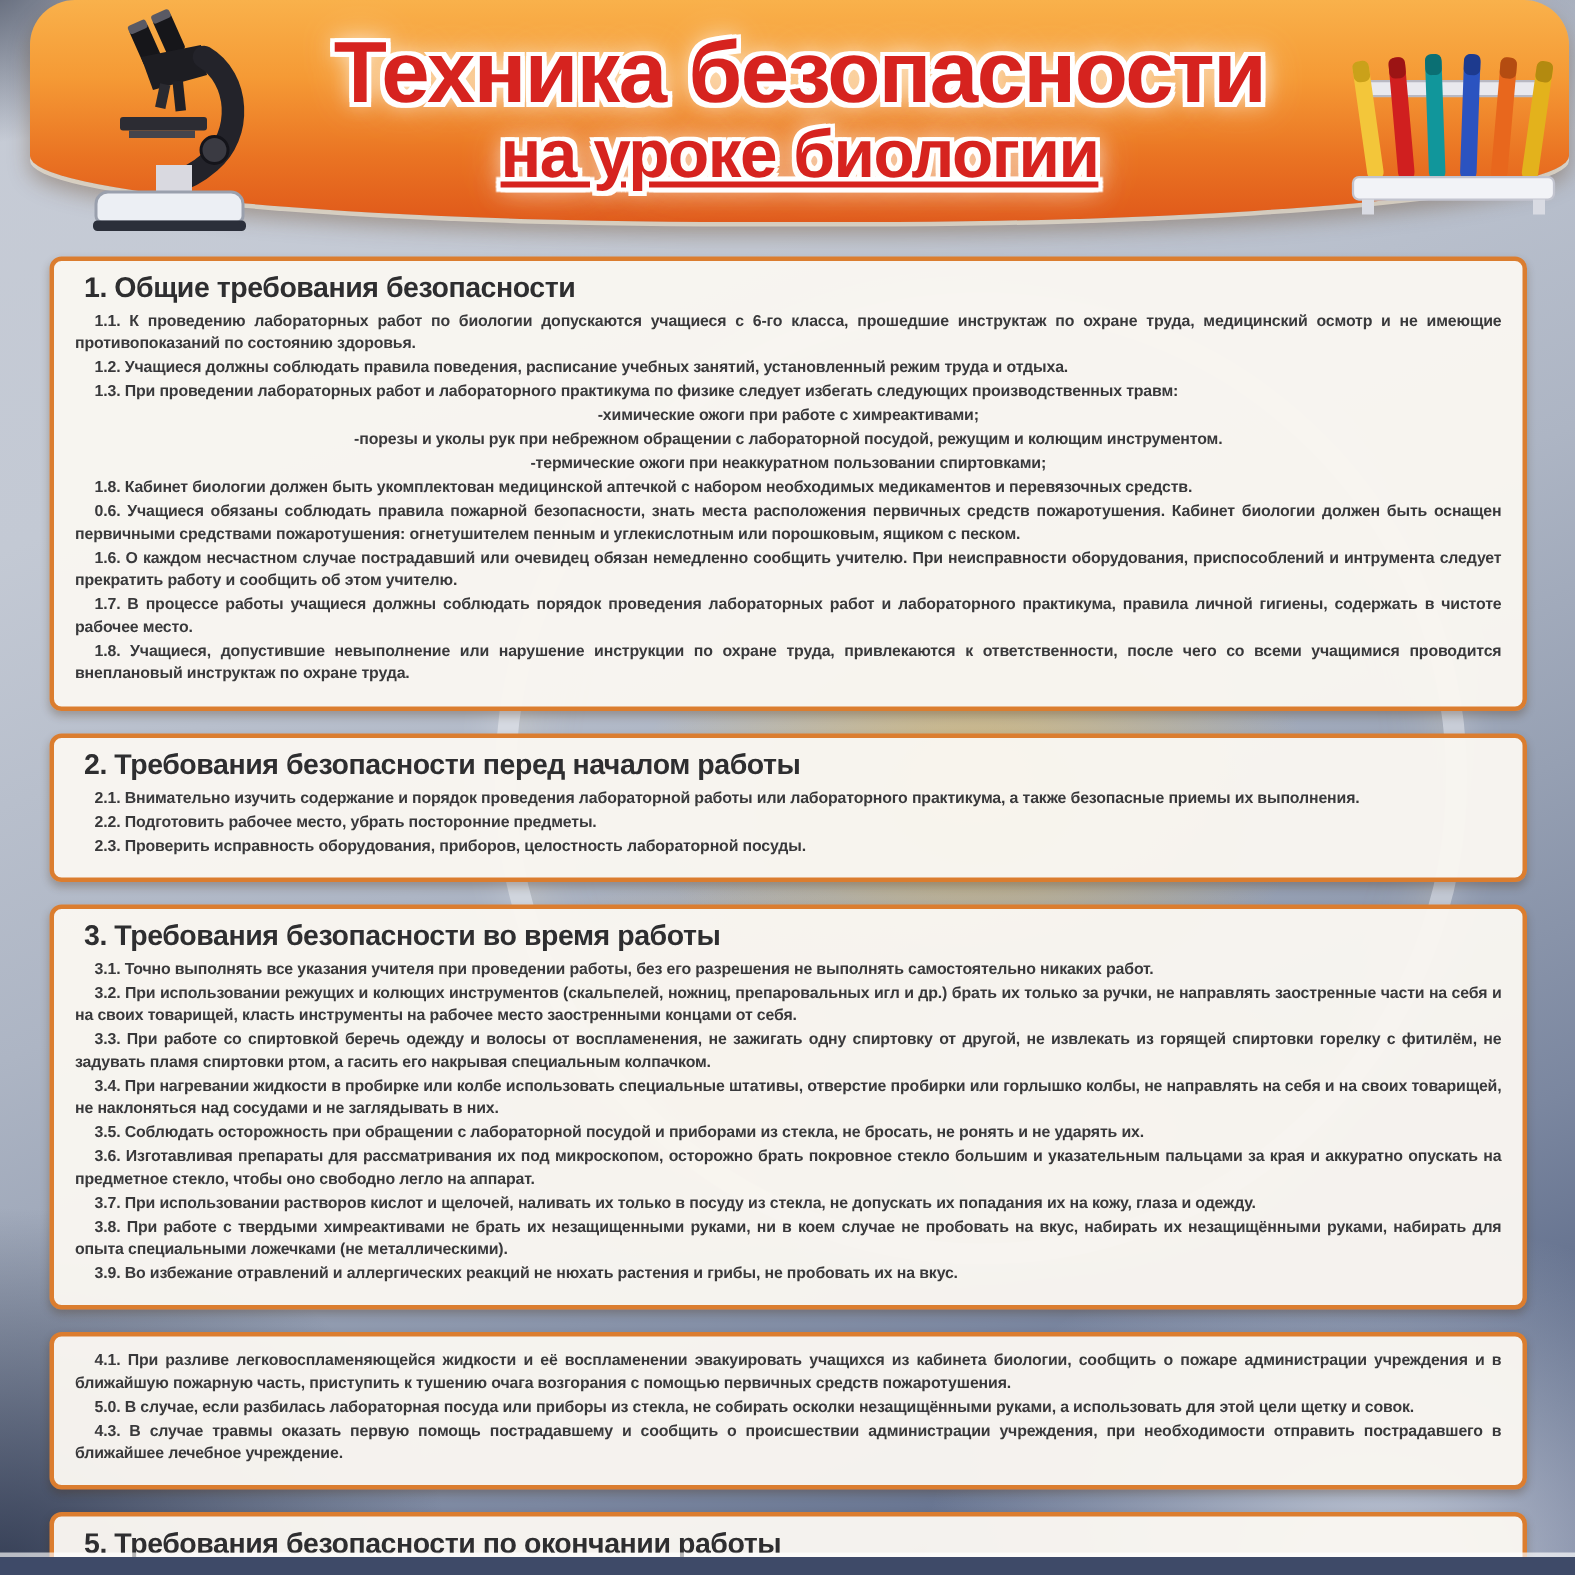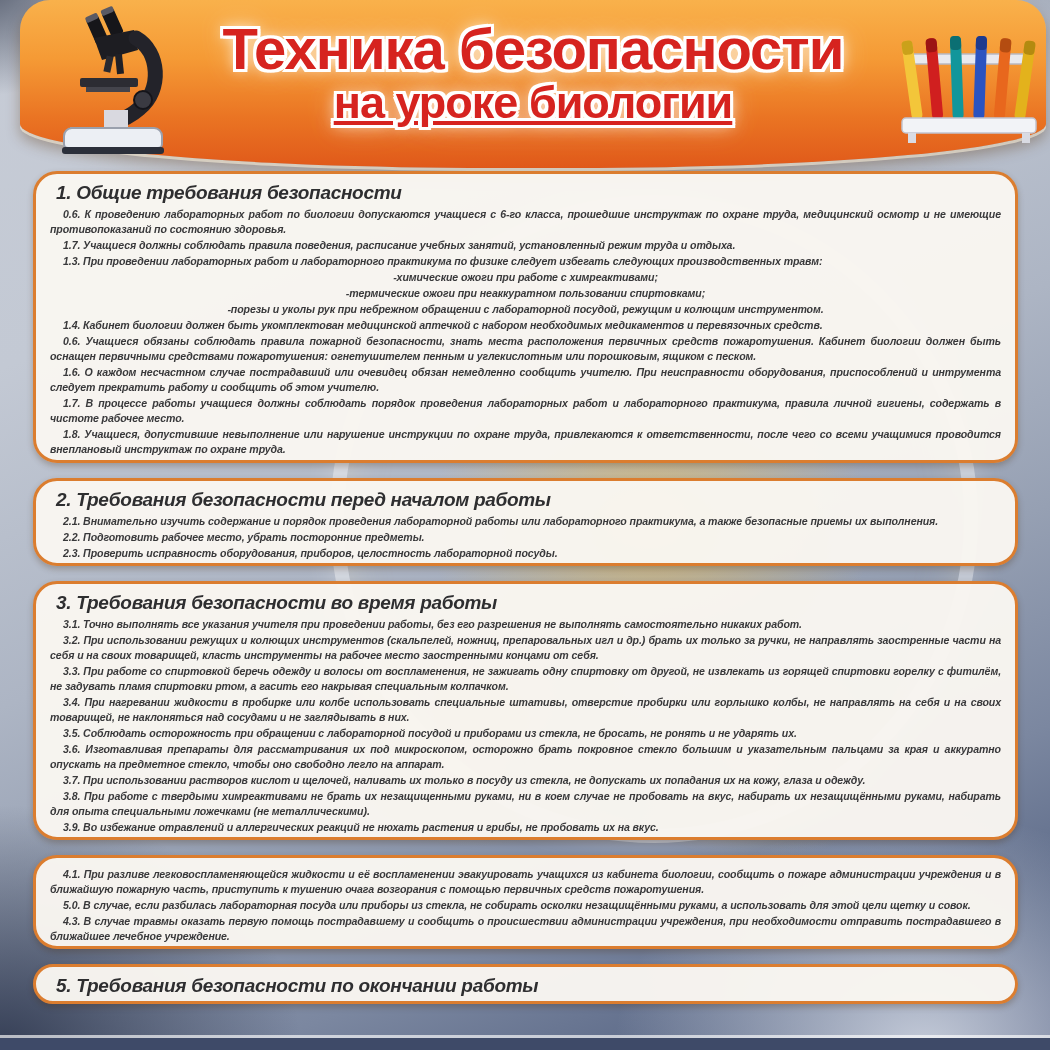--- a/index.html
+++ b/index.html
@@ -15,43 +15,42 @@
       radial-gradient(430px 330px at 88% 100%, rgba(226,231,240,0.80), rgba(226,231,240,0) 72%),
       radial-gradient(430px 350px at 0% 100%, rgba(38,47,70,0.85), rgba(38,47,70,0) 70%),
       linear-gradient(158deg,#c7ccd6 0%,#c3c9d4 25%,#adb5c4 48%,#96a0b3 63%,#7b87a0 78%,#576584 92%,#475478 100%);
   }
   .dish-ring{
     position:absolute;left:330px;top:195px;width:620px;height:620px;border-radius:50%;
     border:14px solid rgba(255,255,255,0.45);
     box-shadow:0 0 30px rgba(255,255,255,0.25), inset 0 0 40px rgba(255,240,200,0.25);
   }
   .header{
-    position:absolute;top:0;left:20px;right:4px;height:168px;
+    position:absolute;top:0;left:20px;right:4px;height:148px;
     background:linear-gradient(180deg,#f9b14b 0%,#f59a35 35%,#ea7423 70%,#e0591a 100%);
     border-radius:30px 30px 46% 46% / 30px 30px 44px 44px;
     box-shadow:0 3px 0 rgba(255,246,224,0.55), 0 8px 14px rgba(90,50,10,0.35);
   }
   .title{position:absolute;top:18px;left:0;right:0;text-align:center;
     color:#d6231f;font-weight:bold;line-height:1.06;letter-spacing:-1px;
     text-shadow:
       -3px -3px 0 #fff, 3px -3px 0 #fff, -3px 3px 0 #fff, 3px 3px 0 #fff,
       0 -3px 0 #fff, 0 3px 0 #fff, -3px 0 0 #fff, 3px 0 0 #fff,
       0 0 14px rgba(255,255,255,0.95), 0 0 28px rgba(255,232,190,0.85);
   }
   .title .t1{font-size:58px;}
   .title .t2{font-size:45px;text-decoration:underline;}
   .microscope{position:absolute;left:46px;top:4px;width:134px;height:152px;}
   .tubes{position:absolute;right:10px;top:26px;width:142px;height:120px;}
   .content{position:absolute;top:171px;left:33px;width:985px;}
   .panel{
     background:rgba(249,246,241,0.97);
-    border:3px solid #db7d2f;border-radius:24px;
-    padding:8px 14px 1px;margin-bottom:15px;
+    border:3px solid #db7d2f;border-radius:8px;
+    padding:8px 14px 12px;margin-bottom:15px;
     box-shadow:0 3px 6px rgba(70,40,10,0.28);
-    font-style:italic;
   }
   .panel h2{margin:0 0 3px 6px;font-size:19px;color:#2e2e30;letter-spacing:-0.3px;}
   .rule{
     margin:1px 0;font-size:10.6px;font-weight:bold;color:#39393b;
     line-height:1.42;letter-spacing:-0.1px;text-align:justify;text-indent:13px;
   }
   .rule.sub{text-indent:0;text-align:center;}
   .footer{position:absolute;left:0;right:0;bottom:0;height:12px;background:#3e4a68;
     box-shadow:0 -3px 0 rgba(255,255,255,0.65);}
 </style>
@@ -118,27 +117,27 @@
     </g>
     <rect x="4" y="92" width="134" height="15" rx="4" fill="#f2f3f7" stroke="#c2c4cf" stroke-width="1.5"></rect>
     <rect x="10" y="107" width="8" height="10" fill="#d9dbe3"></rect>
     <rect x="124" y="107" width="8" height="10" fill="#d9dbe3"></rect>
   </svg>
 
   <div class="content">
 
     <section class="panel">
       <h2>1. Общие требования безопасности</h2>
-      <p class="rule">0.6. К проведению лабораторных работ по биологии допускаются учащиеся с 6-го класса, прошедшие инструктаж по охране труда, медицинский осмотр и не имеющие противопоказаний по состоянию здоровья.</p>
-      <p class="rule">1.7. Учащиеся должны соблюдать правила поведения, расписание учебных занятий, установленный режим труда и отдыха.</p>
+      <p class="rule">1.1. К проведению лабораторных работ по биологии допускаются учащиеся с 6-го класса, прошедшие инструктаж по охране труда, медицинский осмотр и не имеющие противопоказаний по состоянию здоровья.</p>
+      <p class="rule">1.2. Учащиеся должны соблюдать правила поведения, расписание учебных занятий, установленный режим труда и отдыха.</p>
       <p class="rule">1.3. При проведении лабораторных работ и лабораторного практикума по физике следует избегать следующих производственных травм:</p>
       <p class="rule sub">-химические ожоги при работе с химреактивами;</p>
+      <p class="rule sub">-порезы и уколы рук при небрежном обращении с лабораторной посудой, режущим и колющим инструментом.</p>
       <p class="rule sub">-термические ожоги при неаккуратном пользовании спиртовками;</p>
-      <p class="rule sub">-порезы и уколы рук при небрежном обращении с лабораторной посудой, режущим и колющим инструментом.</p>
-      <p class="rule">1.4. Кабинет биологии должен быть укомплектован медицинской аптечкой с набором необходимых медикаментов и перевязочных средств.</p>
+      <p class="rule">1.8. Кабинет биологии должен быть укомплектован медицинской аптечкой с набором необходимых медикаментов и перевязочных средств.</p>
       <p class="rule">0.6. Учащиеся обязаны соблюдать правила пожарной безопасности, знать места расположения первичных средств пожаротушения. Кабинет биологии должен быть оснащен первичными средствами пожаротушения: огнетушителем пенным и углекислотным или порошковым, ящиком с песком.</p>
       <p class="rule">1.6. О каждом несчастном случае пострадавший или очевидец обязан немедленно сообщить учителю. При неисправности оборудования, приспособлений и интрумента следует прекратить работу и сообщить об этом учителю.</p>
       <p class="rule">1.7. В процессе работы учащиеся должны соблюдать порядок проведения лабораторных работ и лабораторного практикума, правила личной гигиены, содержать в чистоте рабочее место.</p>
       <p class="rule">1.8. Учащиеся, допустившие невыполнение или нарушение инструкции по охране труда, привлекаются к ответственности, после чего со всеми учащимися проводится внеплановый инструктаж по охране труда.</p>
     </section>
 
     <section class="panel">
       <h2>2. Требования безопасности перед началом работы</h2>
       <p class="rule">2.1. Внимательно изучить содержание и порядок проведения лабораторной работы или лабораторного практикума, а также безопасные приемы их выполнения.</p>
       <p class="rule">2.2. Подготовить рабочее место, убрать посторонние предметы.</p>

